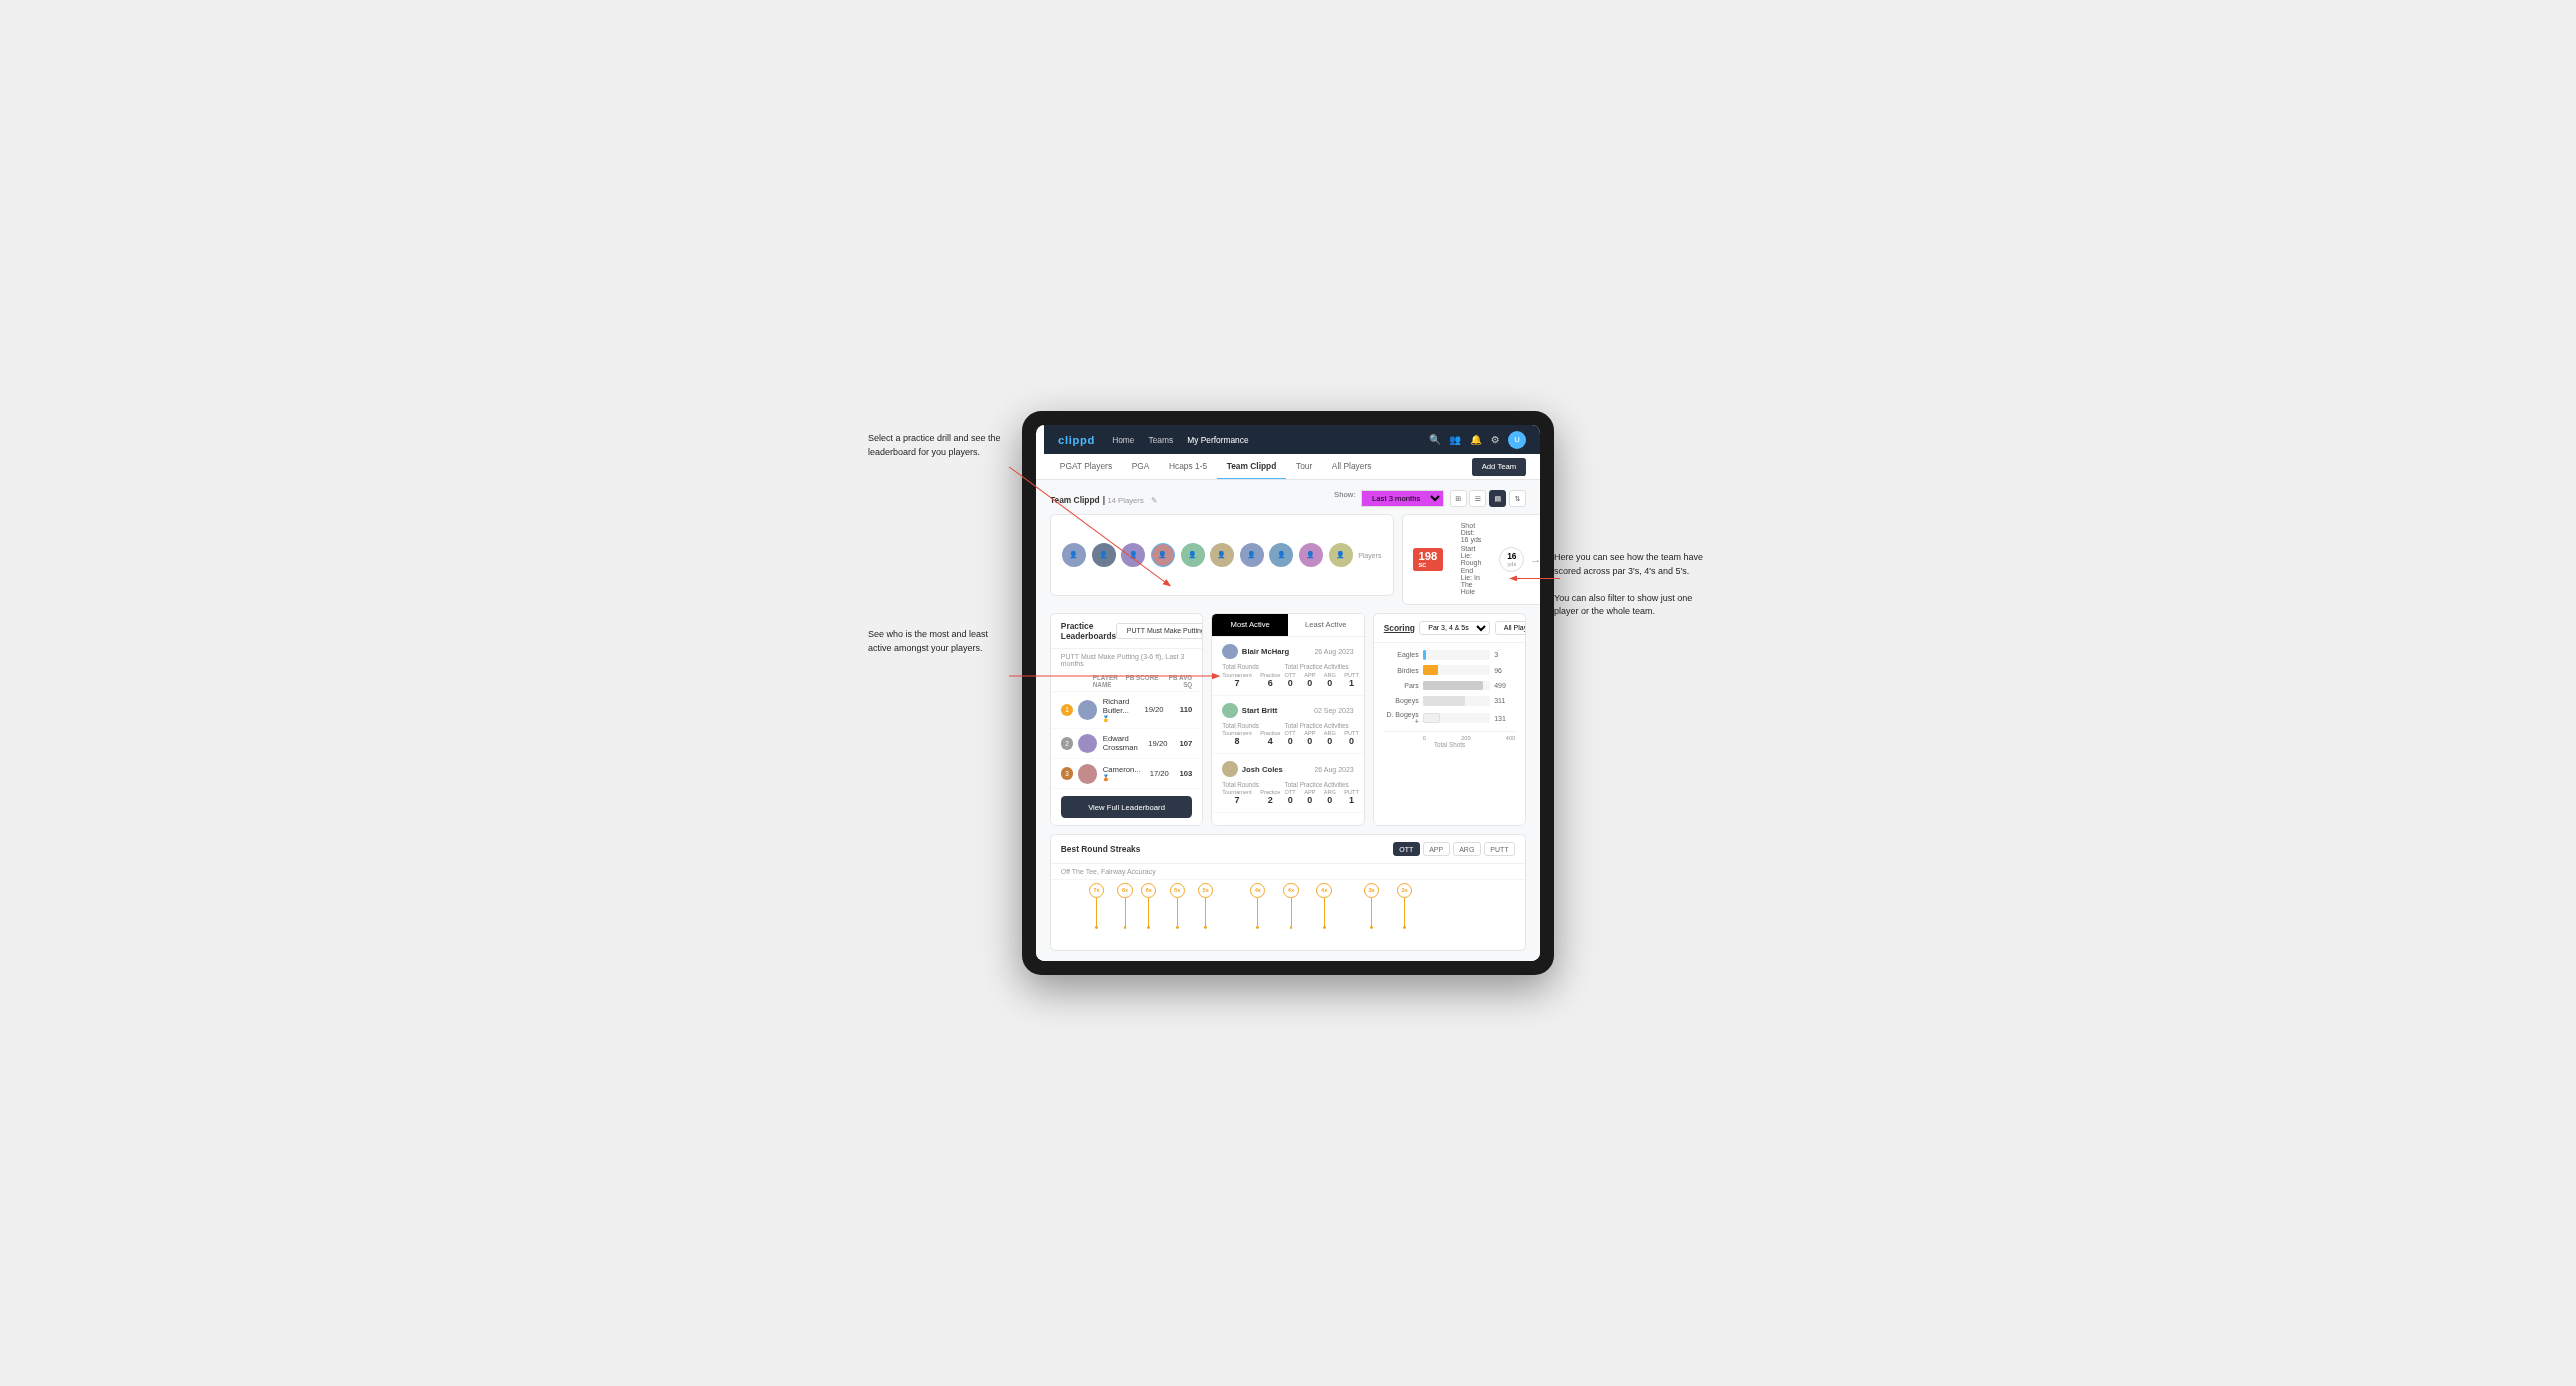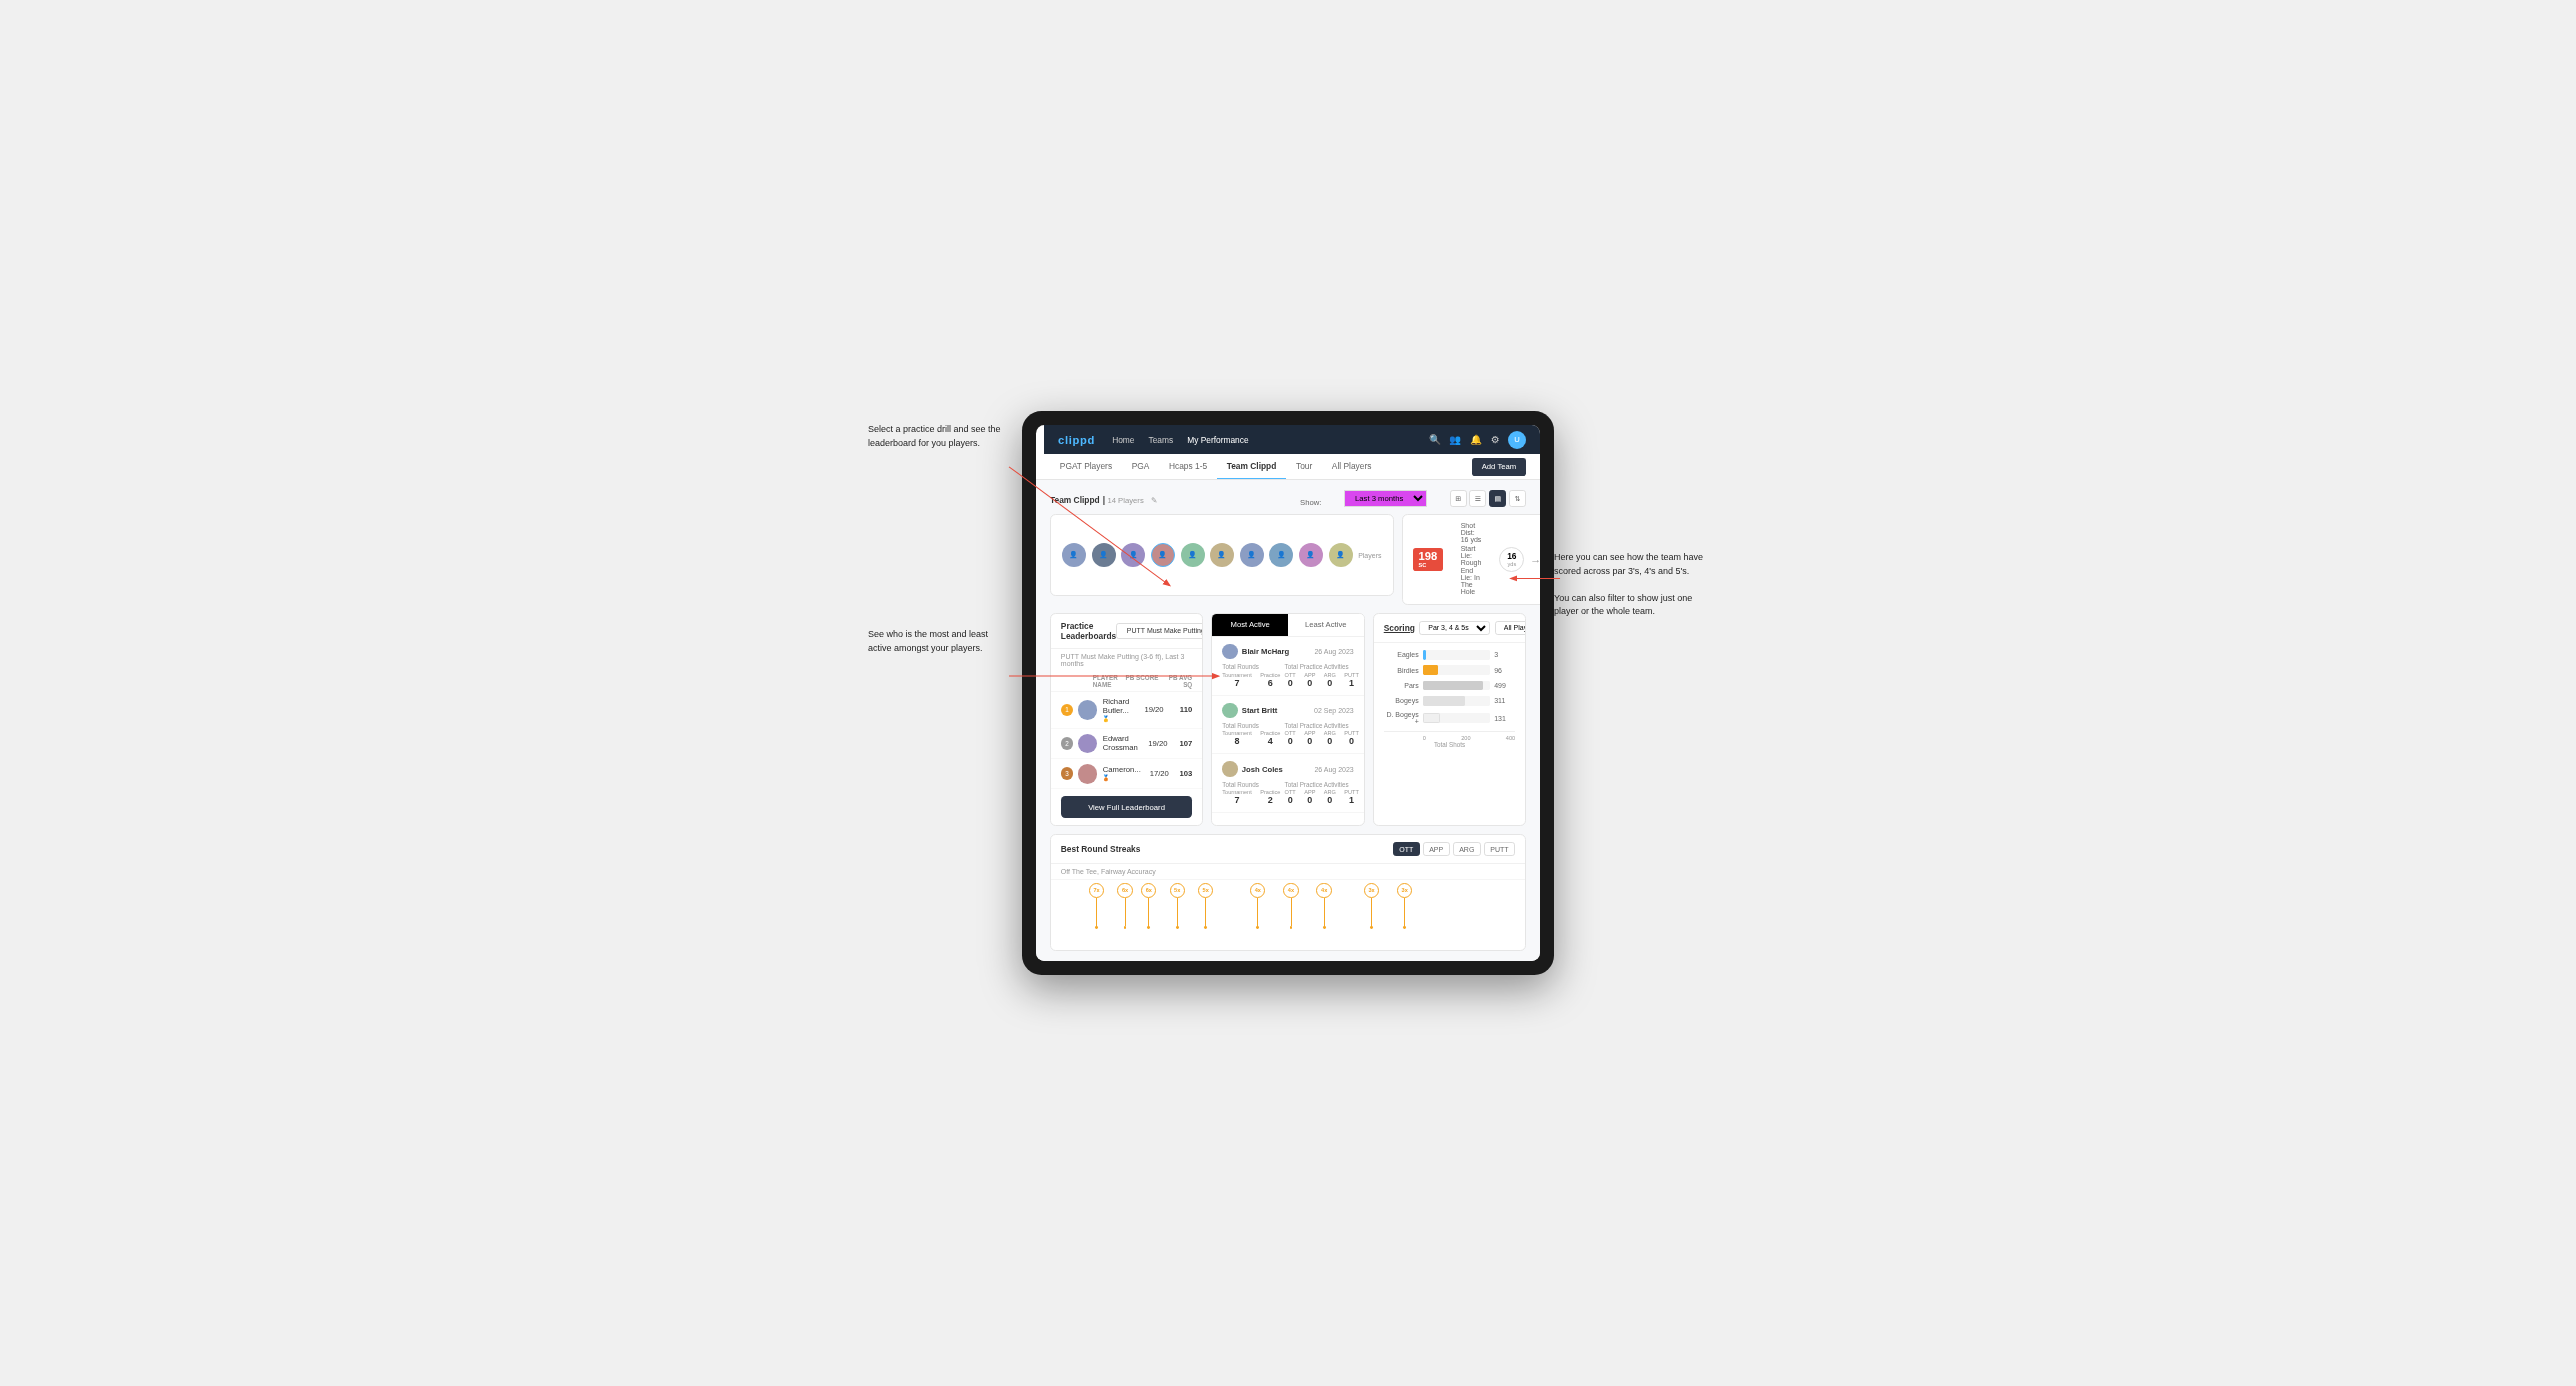--- a/index.html
+++ b/index.html
@@ -19,21 +19,21 @@
     }
 
     
     .annotation {
       position: absolute;
       font-size: 9px;
       color: #222;
       line-height: 1.5;
       max-width: 140px;
     }
-    .annotation-tl { top: 12px; left: 0; }
+    .annotation-tl { top: 21px; left: 0; }
     .annotation-bl { top: 217px; left: 0; }
     .annotation-tr { top: 140px; right: 0; max-width: 154px; }
 
     
     .arrow-svg {
       position: absolute;
       pointer-events: none;
       overflow: visible;
     }
 
@@ -147,22 +147,22 @@
       margin-bottom: 7px;
     }
     .team-title {
       font-size: 8.4px;
       color: #333;
       font-weight: 600;
     }
     .edit-icon { color: #999; font-size: 7.7px; margin-left: 4.2px; cursor: pointer; }
     .show-controls {
       display: flex;
-      align-items: flex-end;
-      gap: 23px;
+      align-items: flex-start;
+      gap: 6px;
       font-size: 7.7px;
       color: #666;
     }
     .show-select {
       border: 0.7px solid #ddd;
       border-radius: 0;
       padding: 2.1px 5.6px;
       font-size: 7.7px;
       background: #d946ef;
     }

